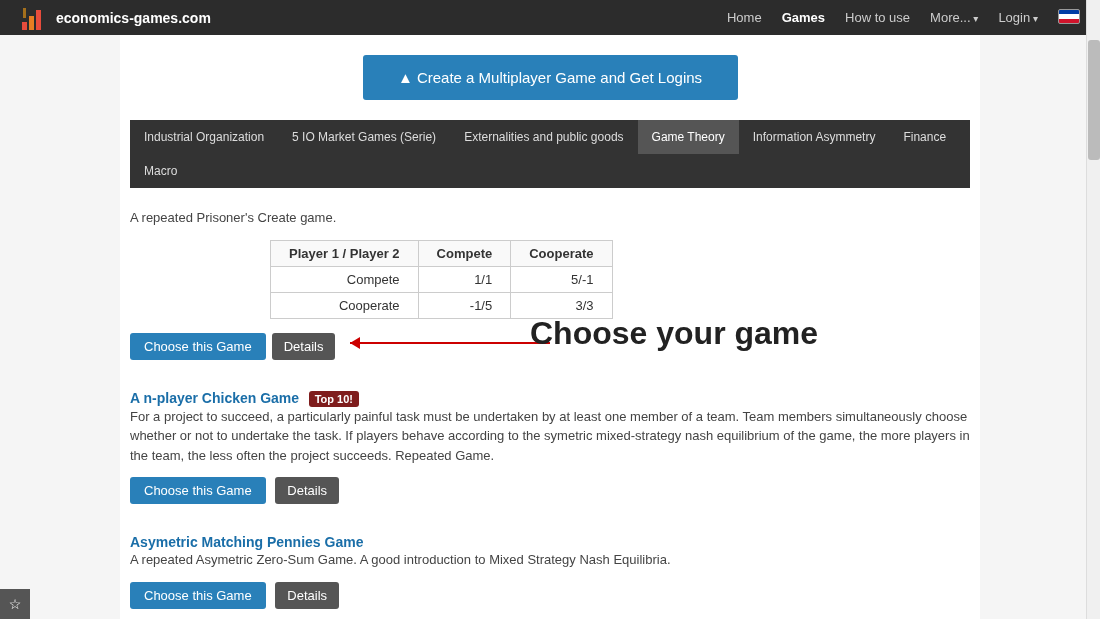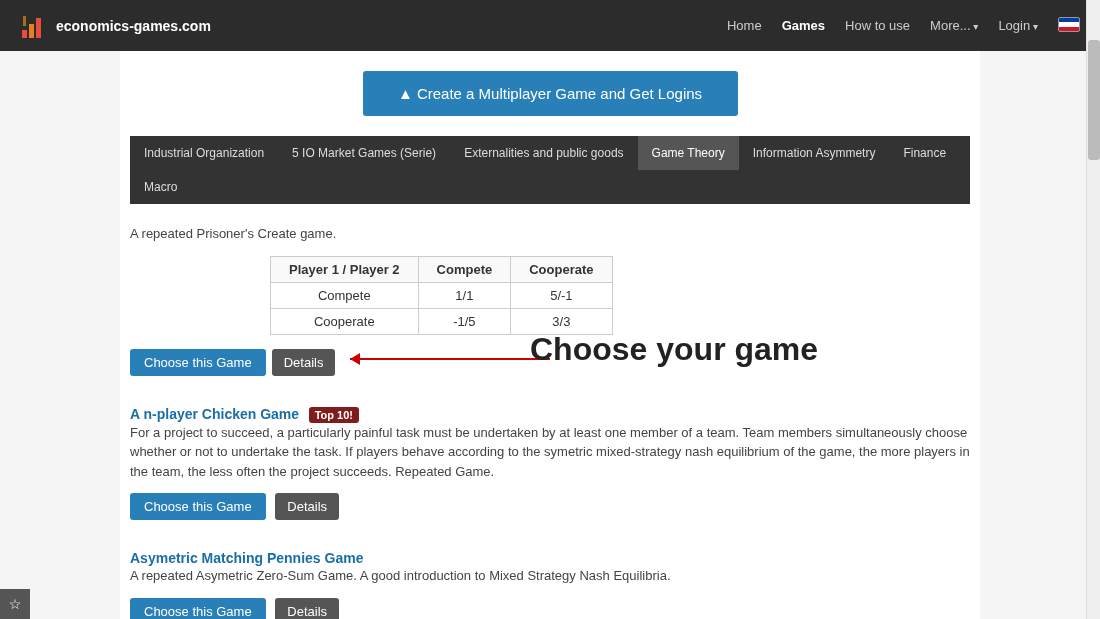--- a/index.html
+++ b/index.html
@@ -1,21 +1,21 @@
 <!DOCTYPE html>
 <html><head>
   <meta charset="utf-8">
   <style>
     * { margin: 0; padding: 0; box-sizing: border-box; }
     body { font-family: Arial, sans-serif; font-size: 13px; background: #f5f5f5; color: #333; overflow-x: hidden; }
 
     
     .navbar {
       background: #2c2c2c;
-      height: 51px;
+      height: 35px;
       display: flex;
       align-items: center;
       padding: 0 20px;
       position: relative;
     }
     .navbar-brand {
       display: flex;
       align-items: center;
       gap: 8px;
       color: #fff;
@@ -133,21 +133,21 @@
     .payoff-table-wrap {
       margin: 10px 0 14px 140px;
     }
     .payoff-table {
       border-collapse: collapse;
       font-size: 13px;
     }
     .payoff-table th, .payoff-table td {
       border: 1px solid #ccc;
       padding: 5px 18px;
-      text-align: center;
+      text-align: right;
     }
     .payoff-table th {
       background: #f9f9f9;
       font-weight: bold;
     }
 
     
     .btn-choose {
       background: #2980b9;
       color: #fff;

